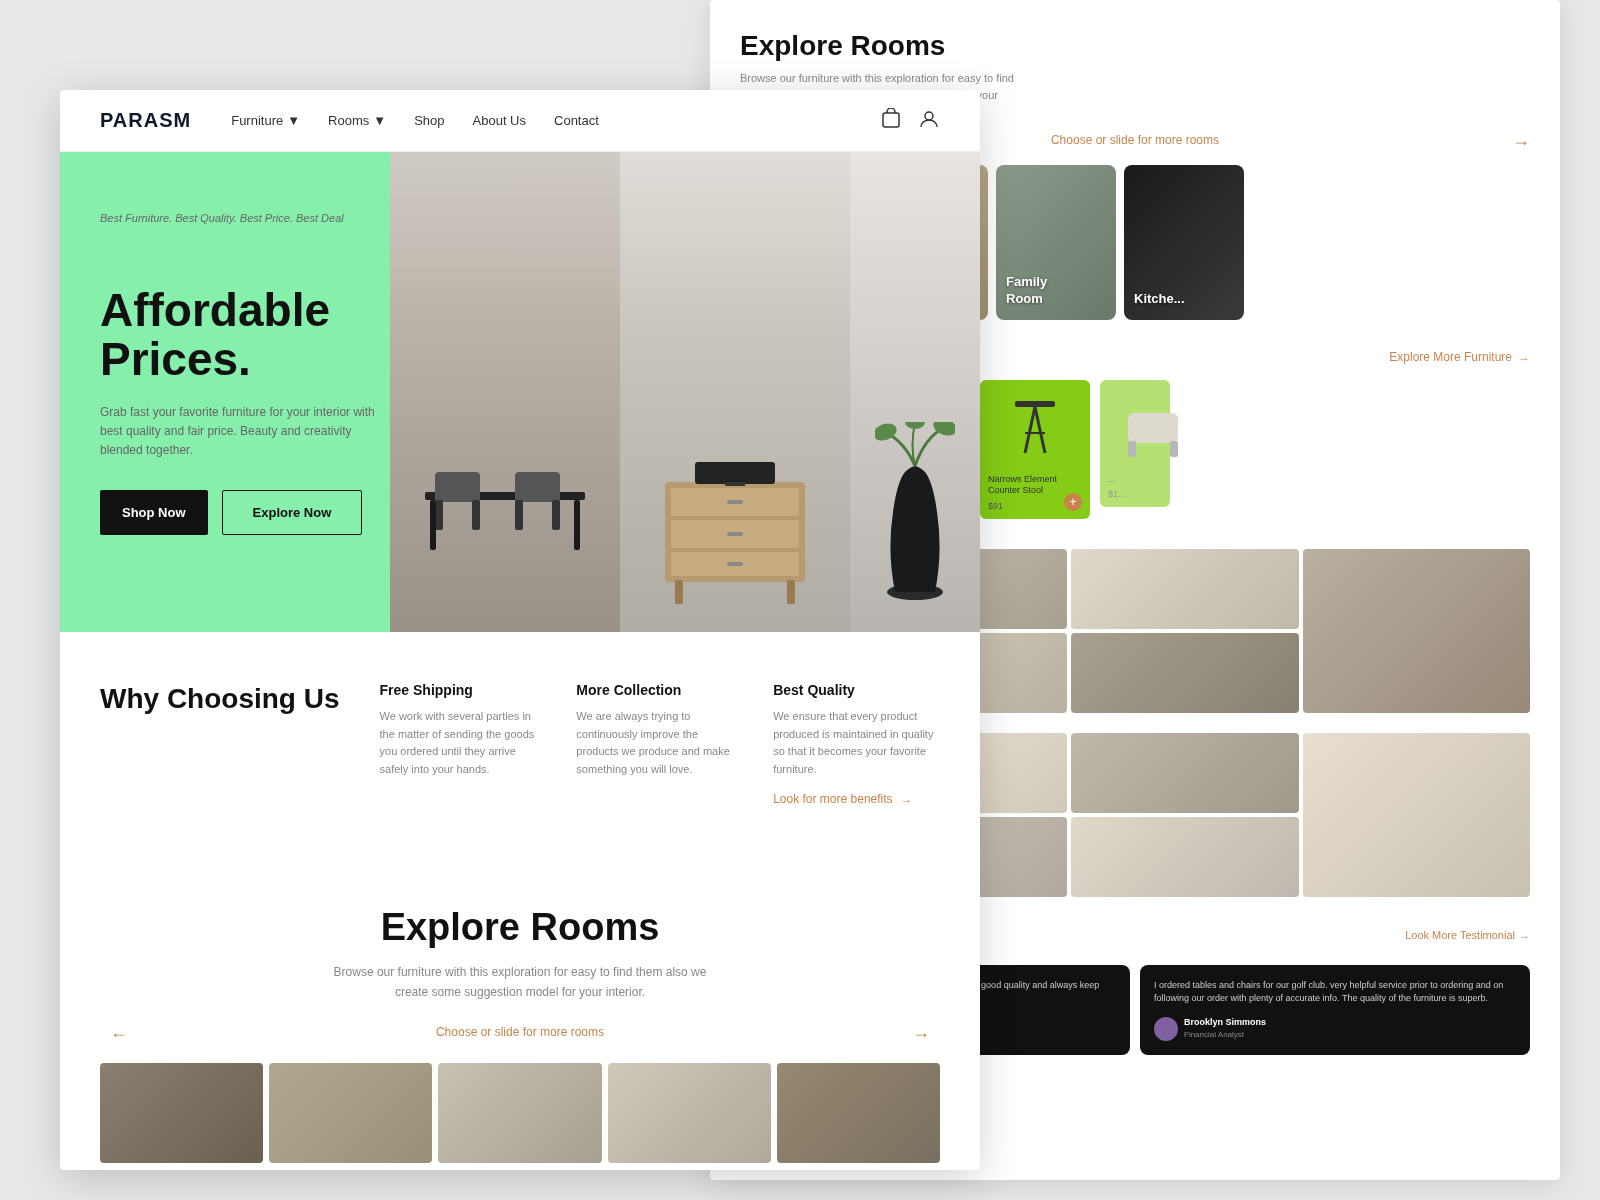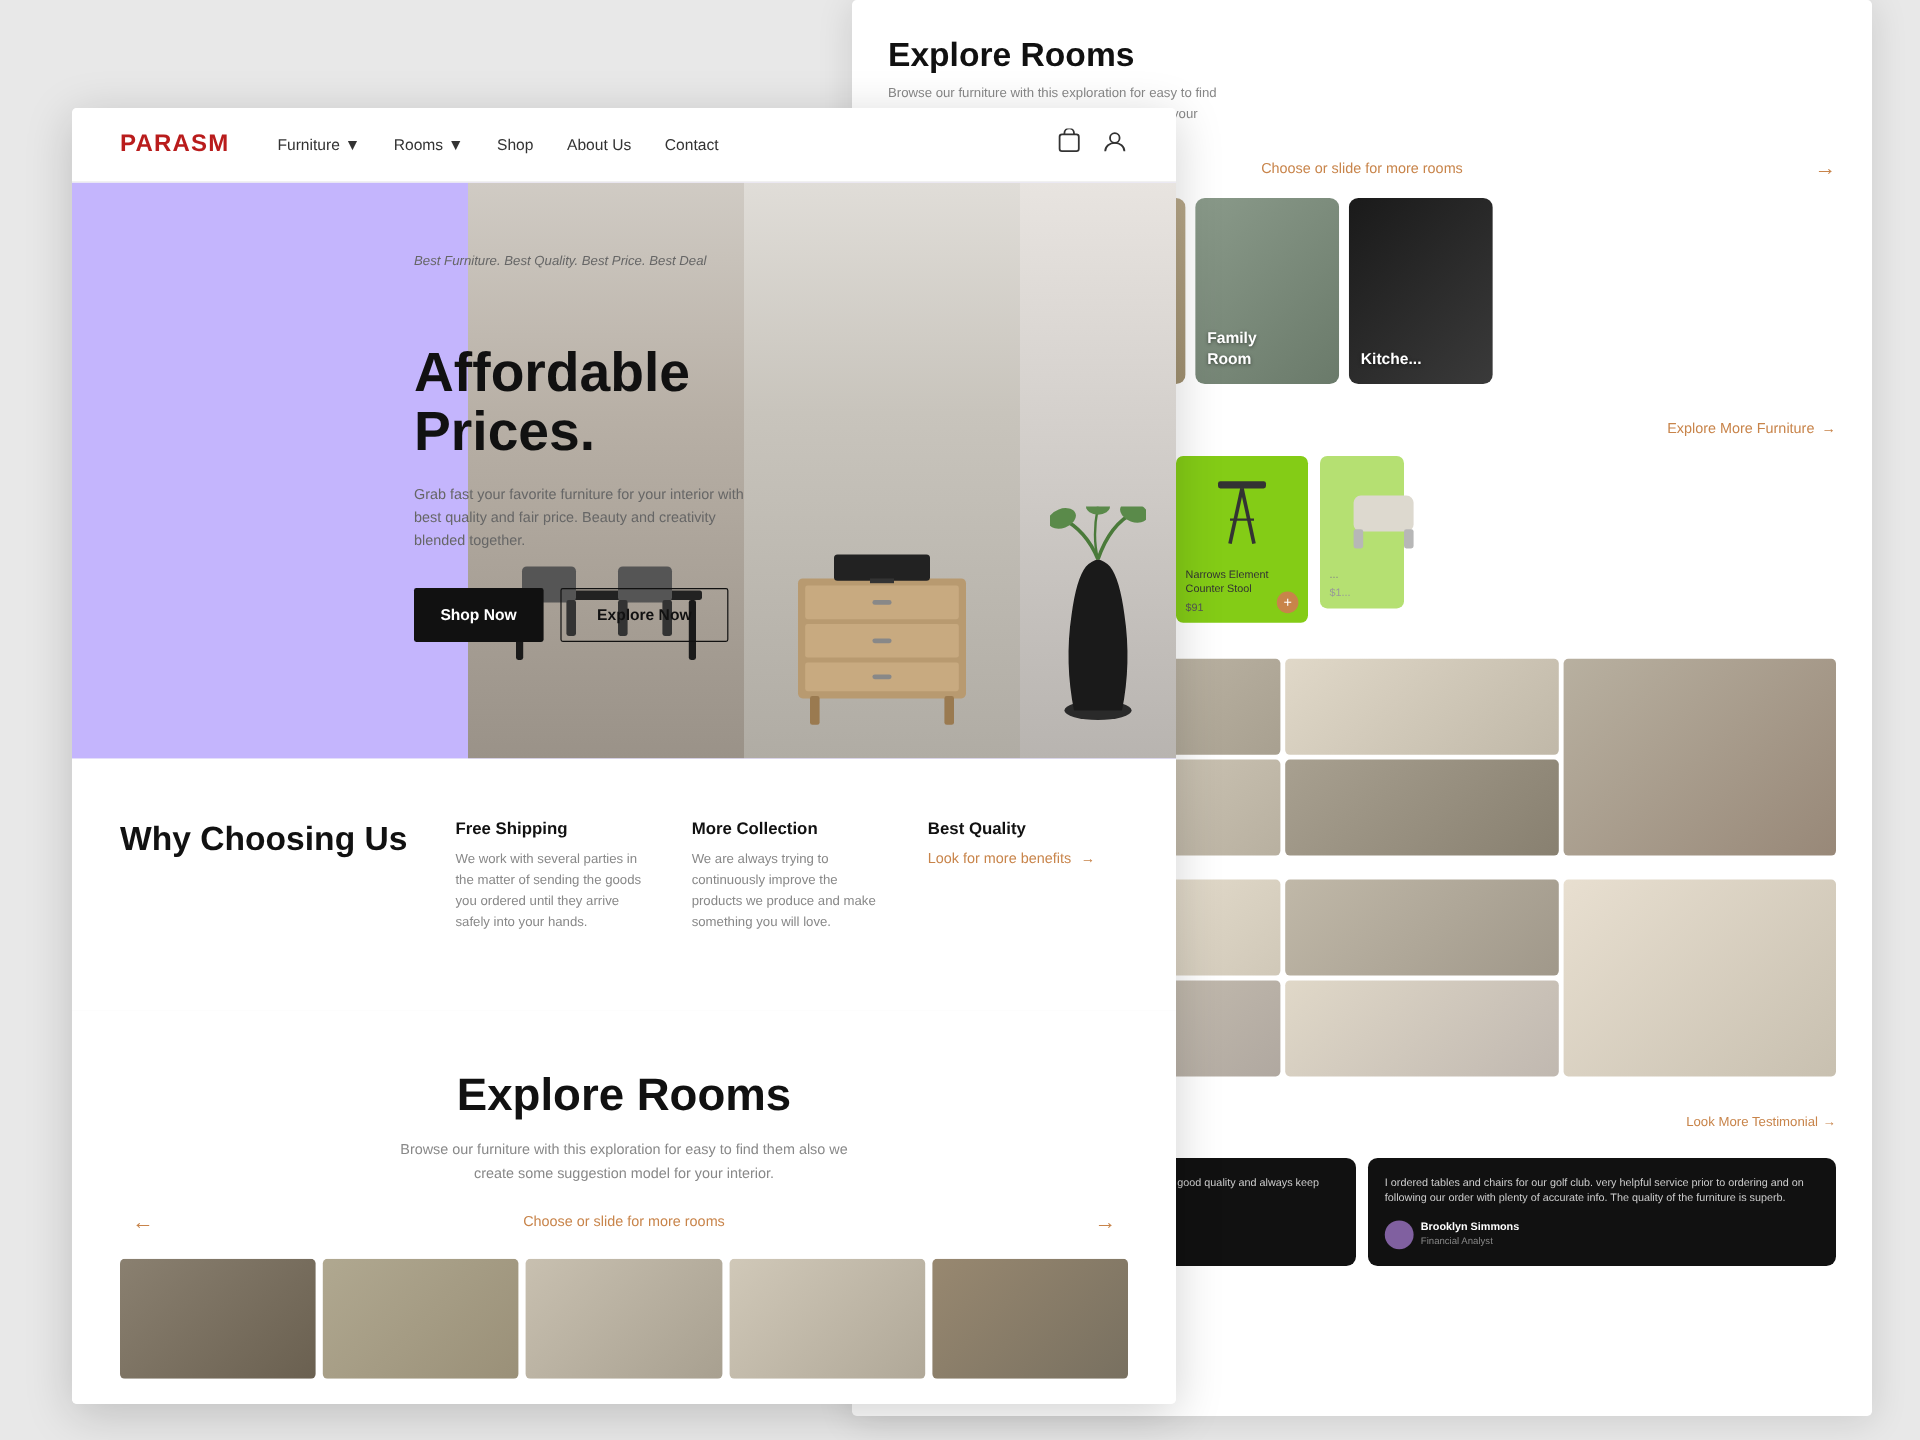--- a/index.html
+++ b/index.html
@@ -242,21 +242,21 @@
       align-items: center;
       padding: 0 40px;
       border-bottom: 1px solid #eee;
       position: relative;
       z-index: 10;
     }
 
     .fp-logo {
       font-size: 20px;
       font-weight: 700;
-      color: #b91c1c;
+      color: #0f172a;
       letter-spacing: 1px;
       margin-right: 40px;
       flex-shrink: 0;
     }
 
     .fp-nav-links {
       display: flex;
       gap: 28px;
       align-items: center;
       flex: 1;
@@ -273,26 +273,25 @@
     }
 
     .fp-nav-icons {
       display: flex;
       gap: 16px;
       align-items: center;
     }
 
     
     .fp-hero {
-      background: #c4b5fd;
+      background: #86efac;
       display: flex;
       position: relative;
       height: 480px;
       overflow: hidden;
-      justify-content: center;
     }
 
     .fp-hero-text {
       padding: 60px 40px;
       max-width: 430px;
       z-index: 2;
       position: relative;
     }
 
     .fp-hero-tagline {
@@ -762,20 +761,21 @@
       <div class="fp-why-feature">
         <div class="fp-feature-title">Free Shipping</div>
         <div class="fp-feature-desc">We work with several parties in the matter of sending the goods you ordered until they arrive safely into your hands.</div>
       </div>
       <div class="fp-why-feature">
         <div class="fp-feature-title">More Collection</div>
         <div class="fp-feature-desc">We are always trying to continuously improve the products we produce and make something you will love.</div>
       </div>
       <div class="fp-why-feature">
         <div class="fp-feature-title">Best Quality</div>
+        <div class="fp-feature-desc">We ensure that every product produced is maintained in quality so that it becomes your favorite furniture.</div>
         <div class="fp-look-more-link">
           <span>Look for more benefits</span>
           <span>→</span>
         </div>
       </div>
     </div>
   </div>
 
   <div class="fp-explore">
     <h2 class="fp-explore-title">Explore Rooms</h2>

